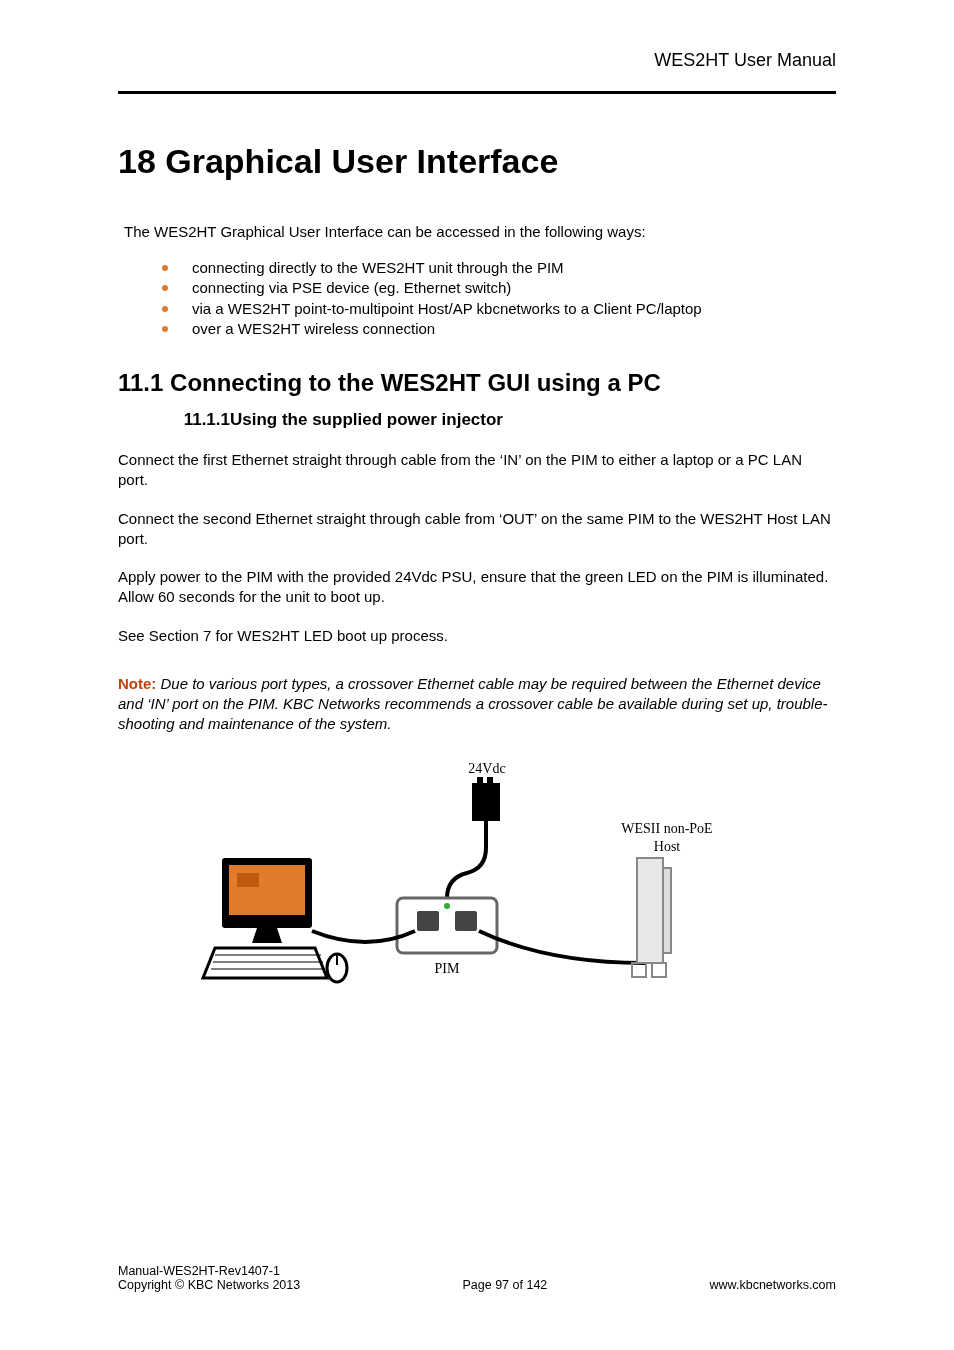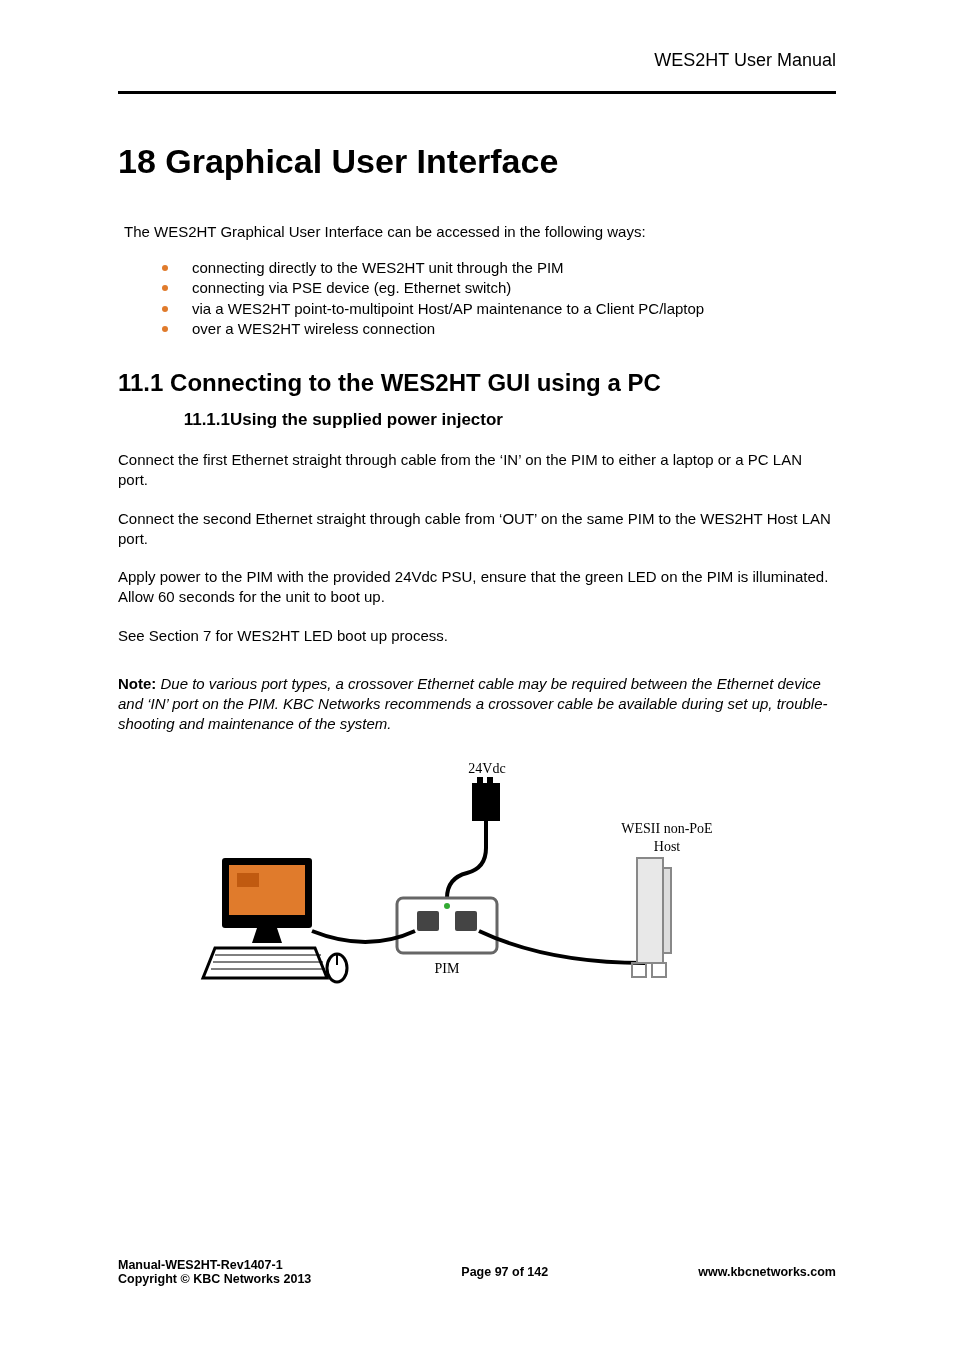--- a/index.html
+++ b/index.html
@@ -73,41 +73,40 @@
       display: inline-block;
       width: 112px;
       text-align: right;
     }
     .para {
       font-size: 15px;
       line-height: 1.35;
       margin-bottom: 18px;
     }
     .note-label {
-      color: #000000;
+      color: #c2410c;
       font-weight: bold;
       font-style: normal;
     }
     .note-body {
       font-style: italic;
     }
     .diagram-wrap {
       text-align: center;
       margin-top: 8px;
     }
     .footer {
       position: absolute;
-      bottom: 64px;
+      bottom: 58px;
       left: 118px;
       right: 118px;
       font-size: 12.5px;
       display: flex;
       justify-content: space-between;
-      align-items: center;
-      font-weight: bold;
+      align-items: flex-end;
     }
     .footer-left {
       text-align: left;
     }
     .footer-center {
       text-align: center;
       flex: 1;
     }
     .footer-right {
       text-align: right;
@@ -120,21 +119,21 @@
   <div class="header-text">WES2HT User Manual</div>
   <hr class="header-rule">
 
   <div class="h1">18 Graphical User Interface</div>
 
   <div class="intro">The WES2HT Graphical User Interface can be accessed in the following ways:</div>
 
   <ul class="bullet-list">
     <li>connecting directly to the WES2HT unit through the PIM</li>
     <li>connecting via PSE device (eg. Ethernet switch)</li>
-    <li>via a WES2HT point-to-multipoint Host/AP maintenance to a Client PC/laptop</li>
+    <li>via a WES2HT point-to-multipoint Host/AP kbcnetworks to a Client PC/laptop</li>
     <li>over a WES2HT wireless connection</li>
   </ul>
 
   <div class="h2">11.1 Connecting to the WES2HT GUI using a PC</div>
 
   <div class="h3">
     <span class="h3-num">11.1.1</span><span>Using the supplied power injector</span>
   </div>
 
   <div class="para">Connect the first Ethernet straight through cable from the ‘IN’ on the PIM to either a laptop or a PC LAN port.</div>

